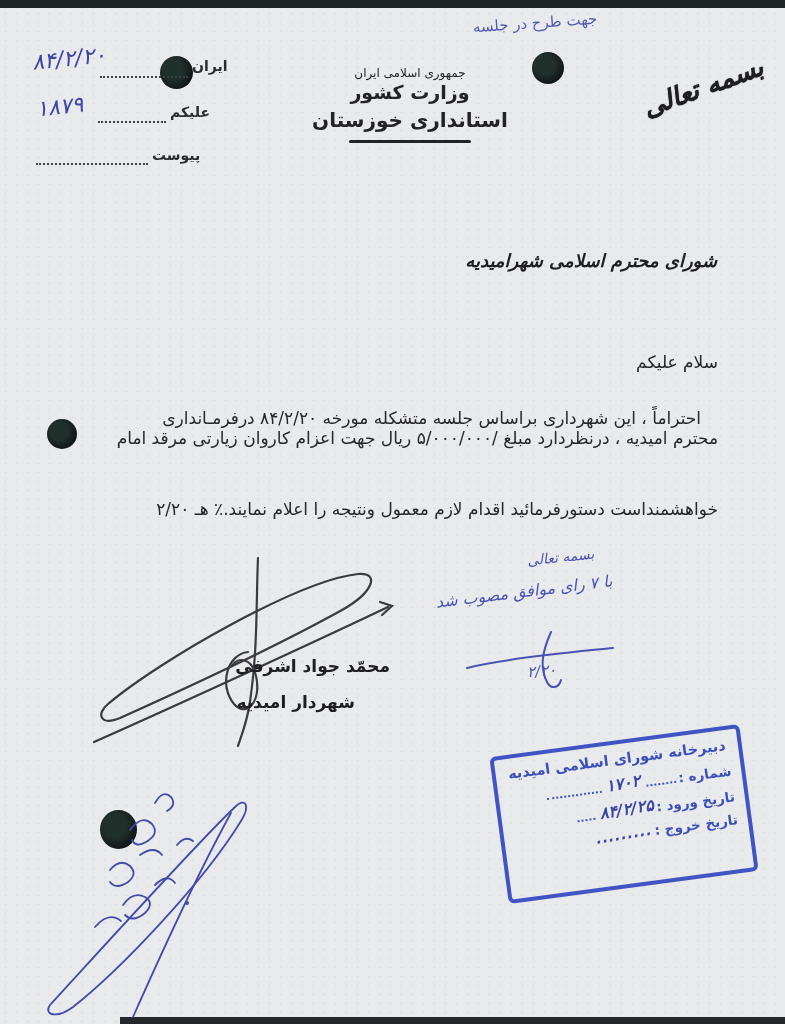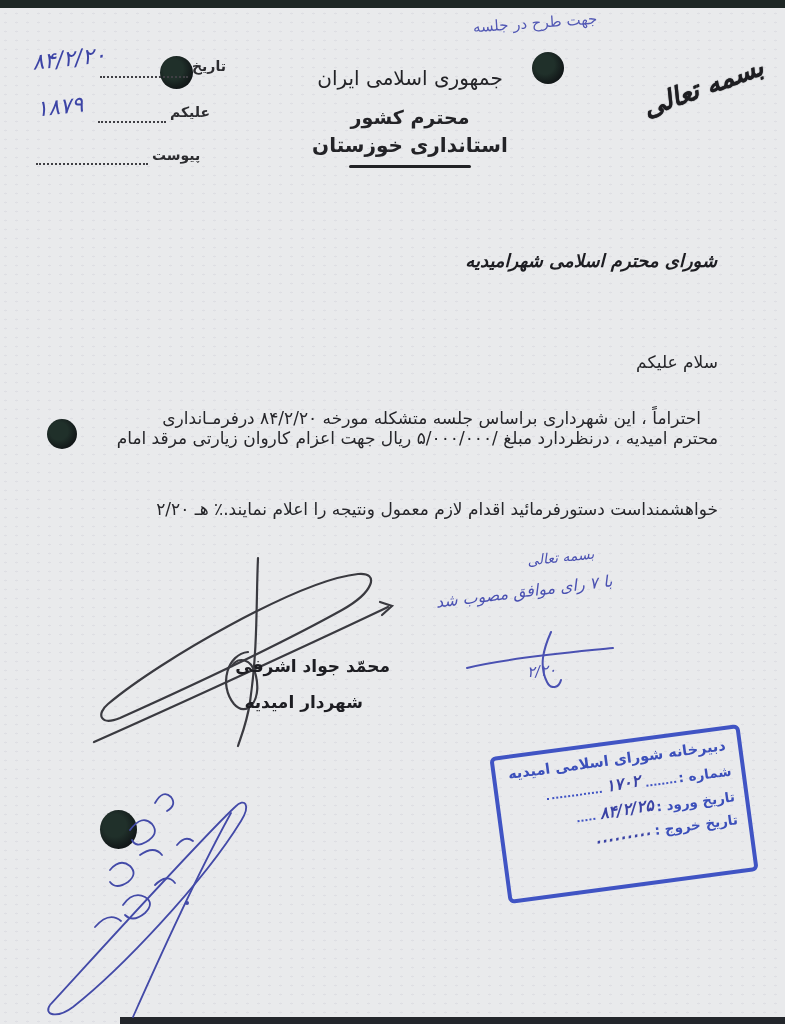--- a/index.html
+++ b/index.html
@@ -22,21 +22,21 @@
   }
 
   
   .ref-label { position:absolute; font-size:14px; font-weight:600; color:#2c2c30; }
   .dots { position:absolute; border-bottom:2px dotted #3f3f44; height:2px; }
   .hand { color:#3c44a6; font-style:italic; }
   .ref-value { position:absolute; font-size:22px; letter-spacing:3px; transform:rotate(-6deg); }
 
   
   .letterhead { position:absolute; left:300px; top:66px; width:220px; text-align:center; color:#232327; }
-  .lh1 { font-size:20px; margin-bottom:16px; }
+  .lh1 { font-size:12px; margin-bottom:1px; }
   .lh2 { font-size:19px; font-weight:bold; margin-bottom:5px; }
   .lh3 { font-size:20px; font-weight:bold; margin-bottom:5px; }
   .lh4 { font-size:26px; font-weight:bold; }
   .lh-rule { width:122px; height:3px; background:#222226; margin:8px auto 0; border-radius:2px; }
 
   .besmele { position:absolute; left:628px; top:72px; width:150px; text-align:center;
     font-size:26px; font-weight:bold; font-style:italic; color:#1e1e22;
     transform:rotate(-20deg); text-shadow:0 0 1px #1e1e22; }
 
   .top-note { position:absolute; left:420px; top:14px; width:230px; text-align:center;
@@ -44,21 +44,21 @@
 
   .addressee { position:absolute; right:68px; top:250px;
     font-size:18px; font-weight:bold; font-style:italic; color:#1d1d22; }
 
   .body-line { position:absolute; right:67px; font-size:17px; color:#26262a; white-space:nowrap; }
   .body-line.indent { right:84px; }
 
   .sig-mayor { position:absolute; left:90px; top:552px; }
   .sig-name  { position:absolute; left:205px; top:656px; width:185px; text-align:right;
                font-size:17px; font-weight:bold; color:#1d1d22; }
-  .sig-title { position:absolute; left:223px; top:692px; width:140px; text-align:right;
+  .sig-title { position:absolute; left:215px; top:692px; width:140px; text-align:right;
                font-size:17px; font-weight:bold; color:#1d1d22; }
 
   .appr-besmele { position:absolute; left:527px; top:549px; font-size:14px; font-style:italic;
     color:#4a51b2; transform:rotate(-6deg); }
   .appr-text { position:absolute; left:398px; top:582px; width:252px; text-align:center;
     font-size:16px; font-style:italic; color:#4a51b2; transform:rotate(-7deg); }
   .sig-council { position:absolute; left:455px; top:628px; }
   .appr-date { position:absolute; left:527px; top:662px; font-size:15px; font-style:italic;
     color:#4a51b2; transform:rotate(-5deg); letter-spacing:2px; }
 
@@ -87,34 +87,34 @@
 
   <div class="hole" style="left:160px;top:56px;width:33px;height:33px"></div>
   <div class="hole" style="left:532px;top:52px;width:32px;height:32px"></div>
   <div class="hole" style="left:47px;top:419px;width:30px;height:30px"></div>
   <div class="hole" style="left:100px;top:810px;width:37px;height:39px"></div>
 
   <div class="top-note" dir="rtl">جهت طرح در جلسه</div>
 
   <div class="besmele" dir="rtl">بسمه تعالی</div>
 
-  <span class="ref-label" style="left:192px;top:58px" dir="rtl">تاریخ</span>
+  <span class="ref-label" style="left:192px;top:58px" dir="rtl">ایران</span>
   <span class="dots" style="left:100px;top:76px;width:88px"></span>
   <span class="ref-value hand" style="left:32px;top:46px" dir="rtl">۸۴/۲/۲۰</span>
 
   <span class="ref-label" style="left:170px;top:104px" dir="rtl">علیکم</span>
   <span class="dots" style="left:98px;top:121px;width:68px"></span>
   <span class="ref-value hand" style="left:36px;top:94px" dir="rtl">۱۸۷۹</span>
 
   <span class="ref-label" style="left:152px;top:147px" dir="rtl">پیوست</span>
   <span class="dots" style="left:36px;top:163px;width:112px"></span>
 
   <div class="letterhead" dir="rtl">
     <div class="lh1">جمهوری اسلامی ایران</div>
-    <div class="lh2">محترم کشور</div>
+    <div class="lh2">وزارت کشور</div>
     <div class="lh3">استانداری خوزستان</div>
     <div class="lh-rule"></div>
   </div>
 
   <div class="addressee" dir="rtl">شورای محترم اسلامی شهرامیدیه</div>
 
   <div class="body-line" style="top:352px" dir="rtl">سلام علیکم</div>
   <div class="body-line indent" style="top:408px" dir="rtl">احتراماً ، این شهرداری براساس جلسه متشکله مورخه ۸۴/۲/۲۰ درفرمـانداری</div>
   <div class="body-line" style="top:428px" dir="rtl">محترم امیدیه ، درنظردارد مبلغ /۵/۰۰۰/۰۰۰ ریال جهت اعزام کاروان زیارتی مرقد امام</div>
   <div class="body-line" style="top:499px" dir="rtl">خواهشمنداست دستورفرمائید اقدام لازم معمول ونتیجه را اعلام نمایند.٪ هـ ۲/۲۰</div>

